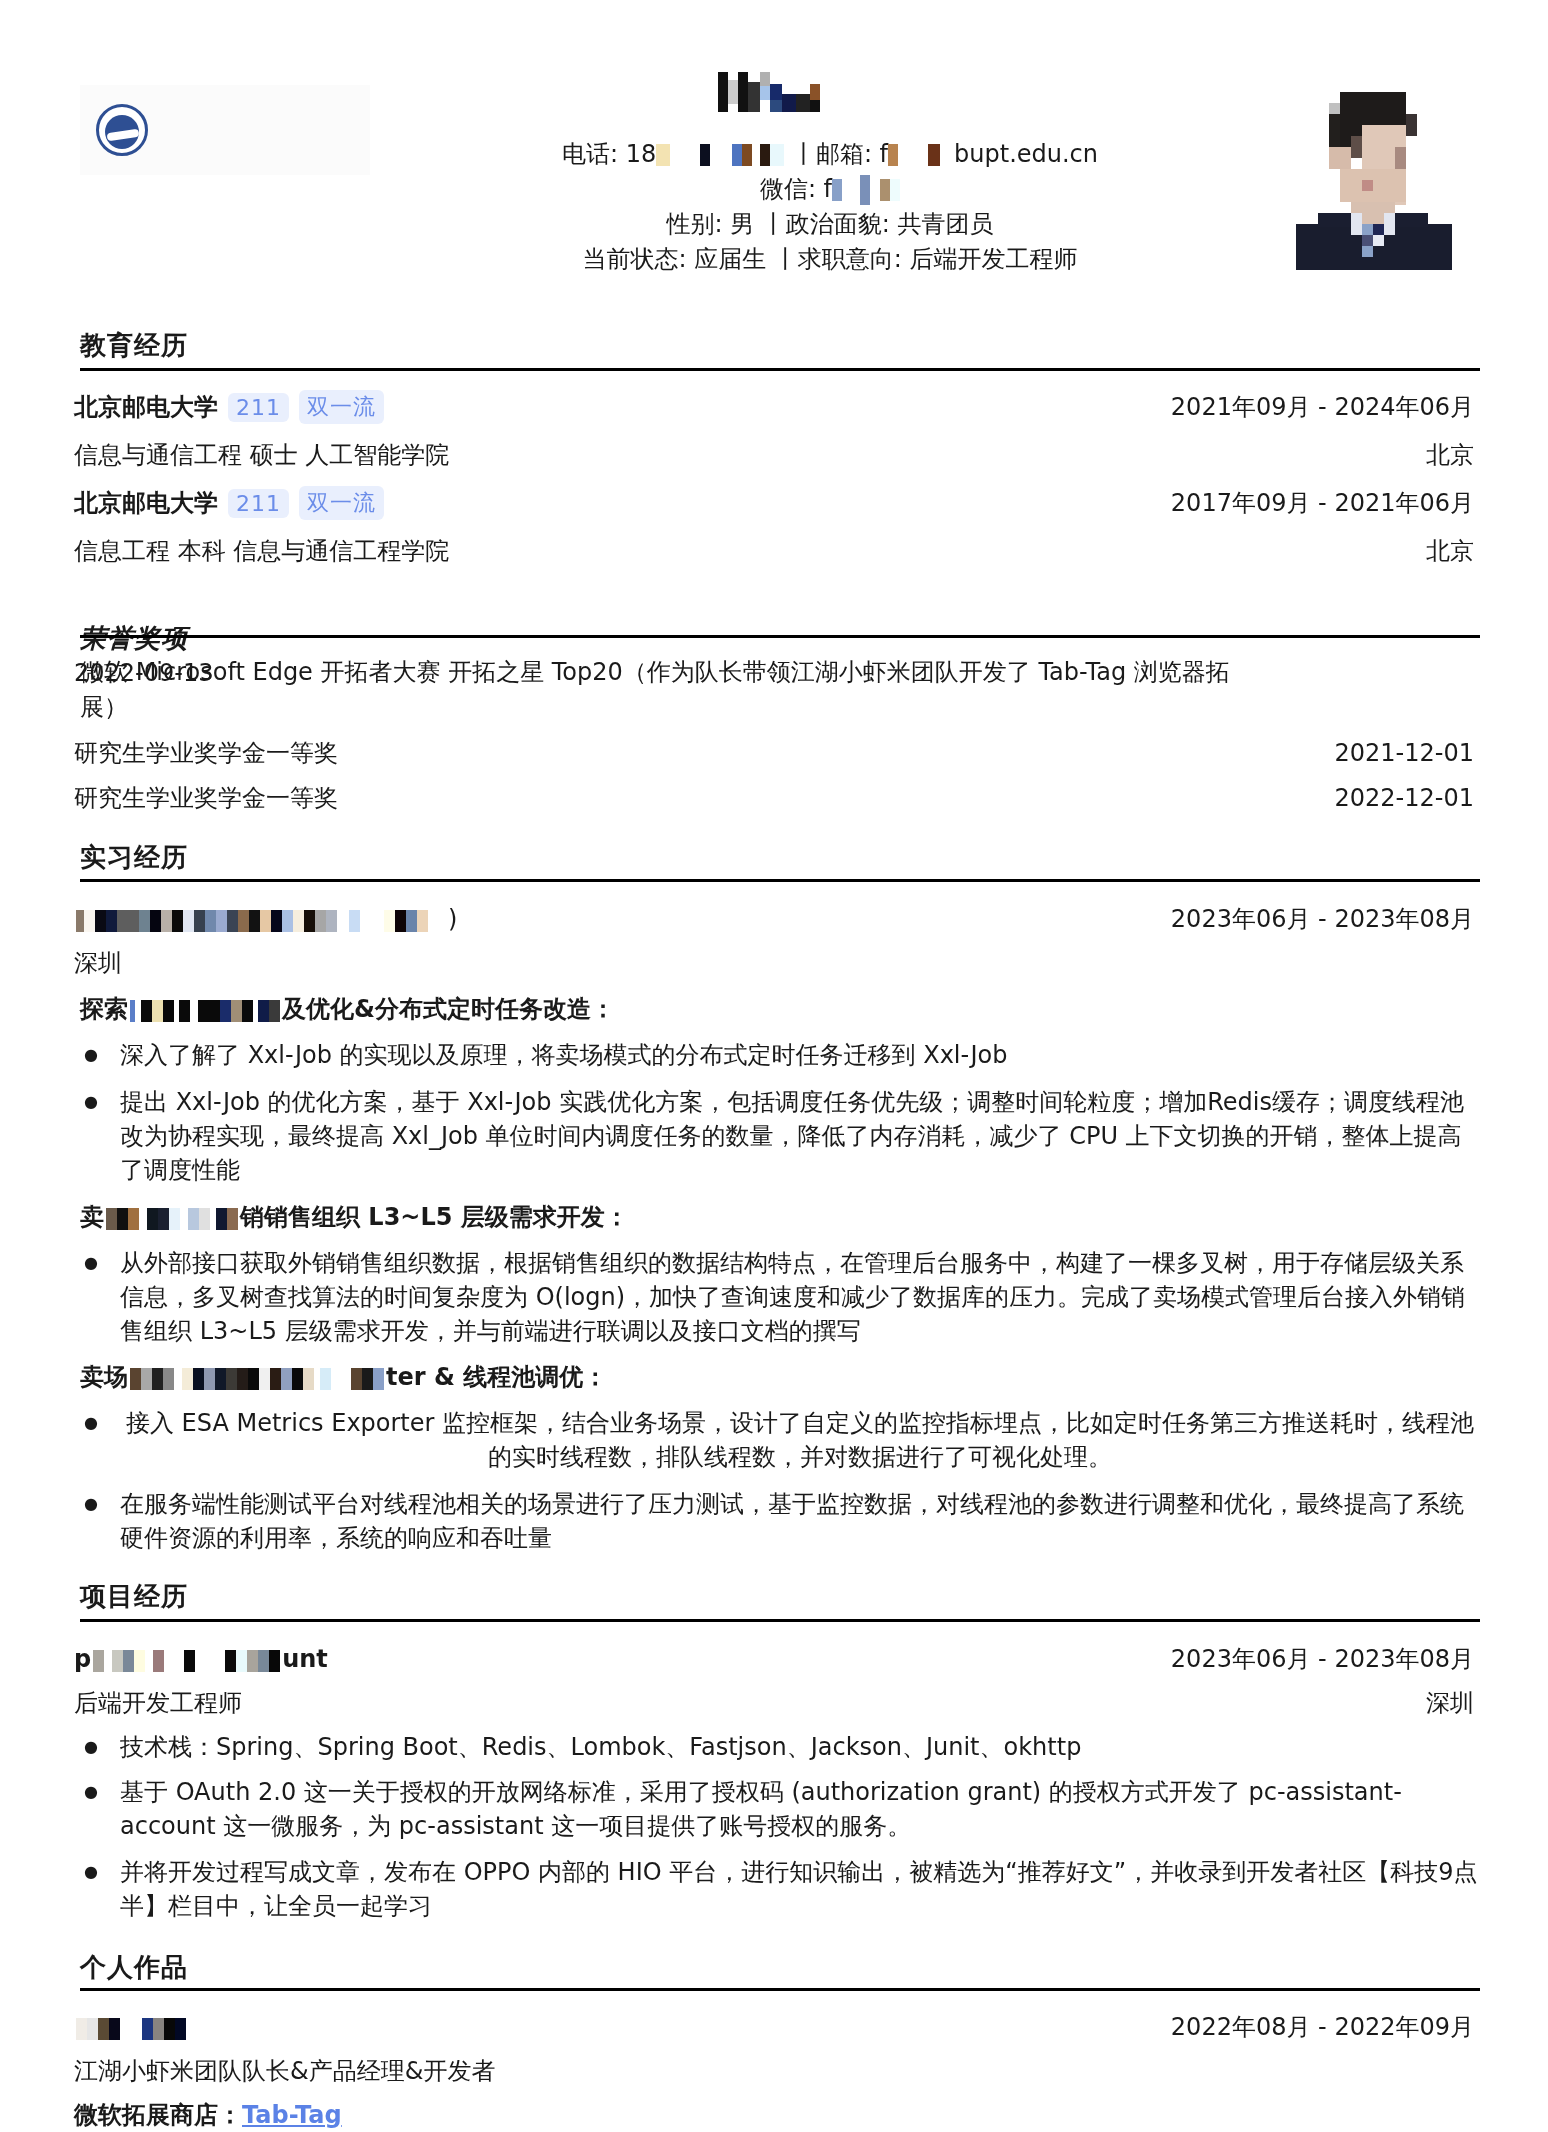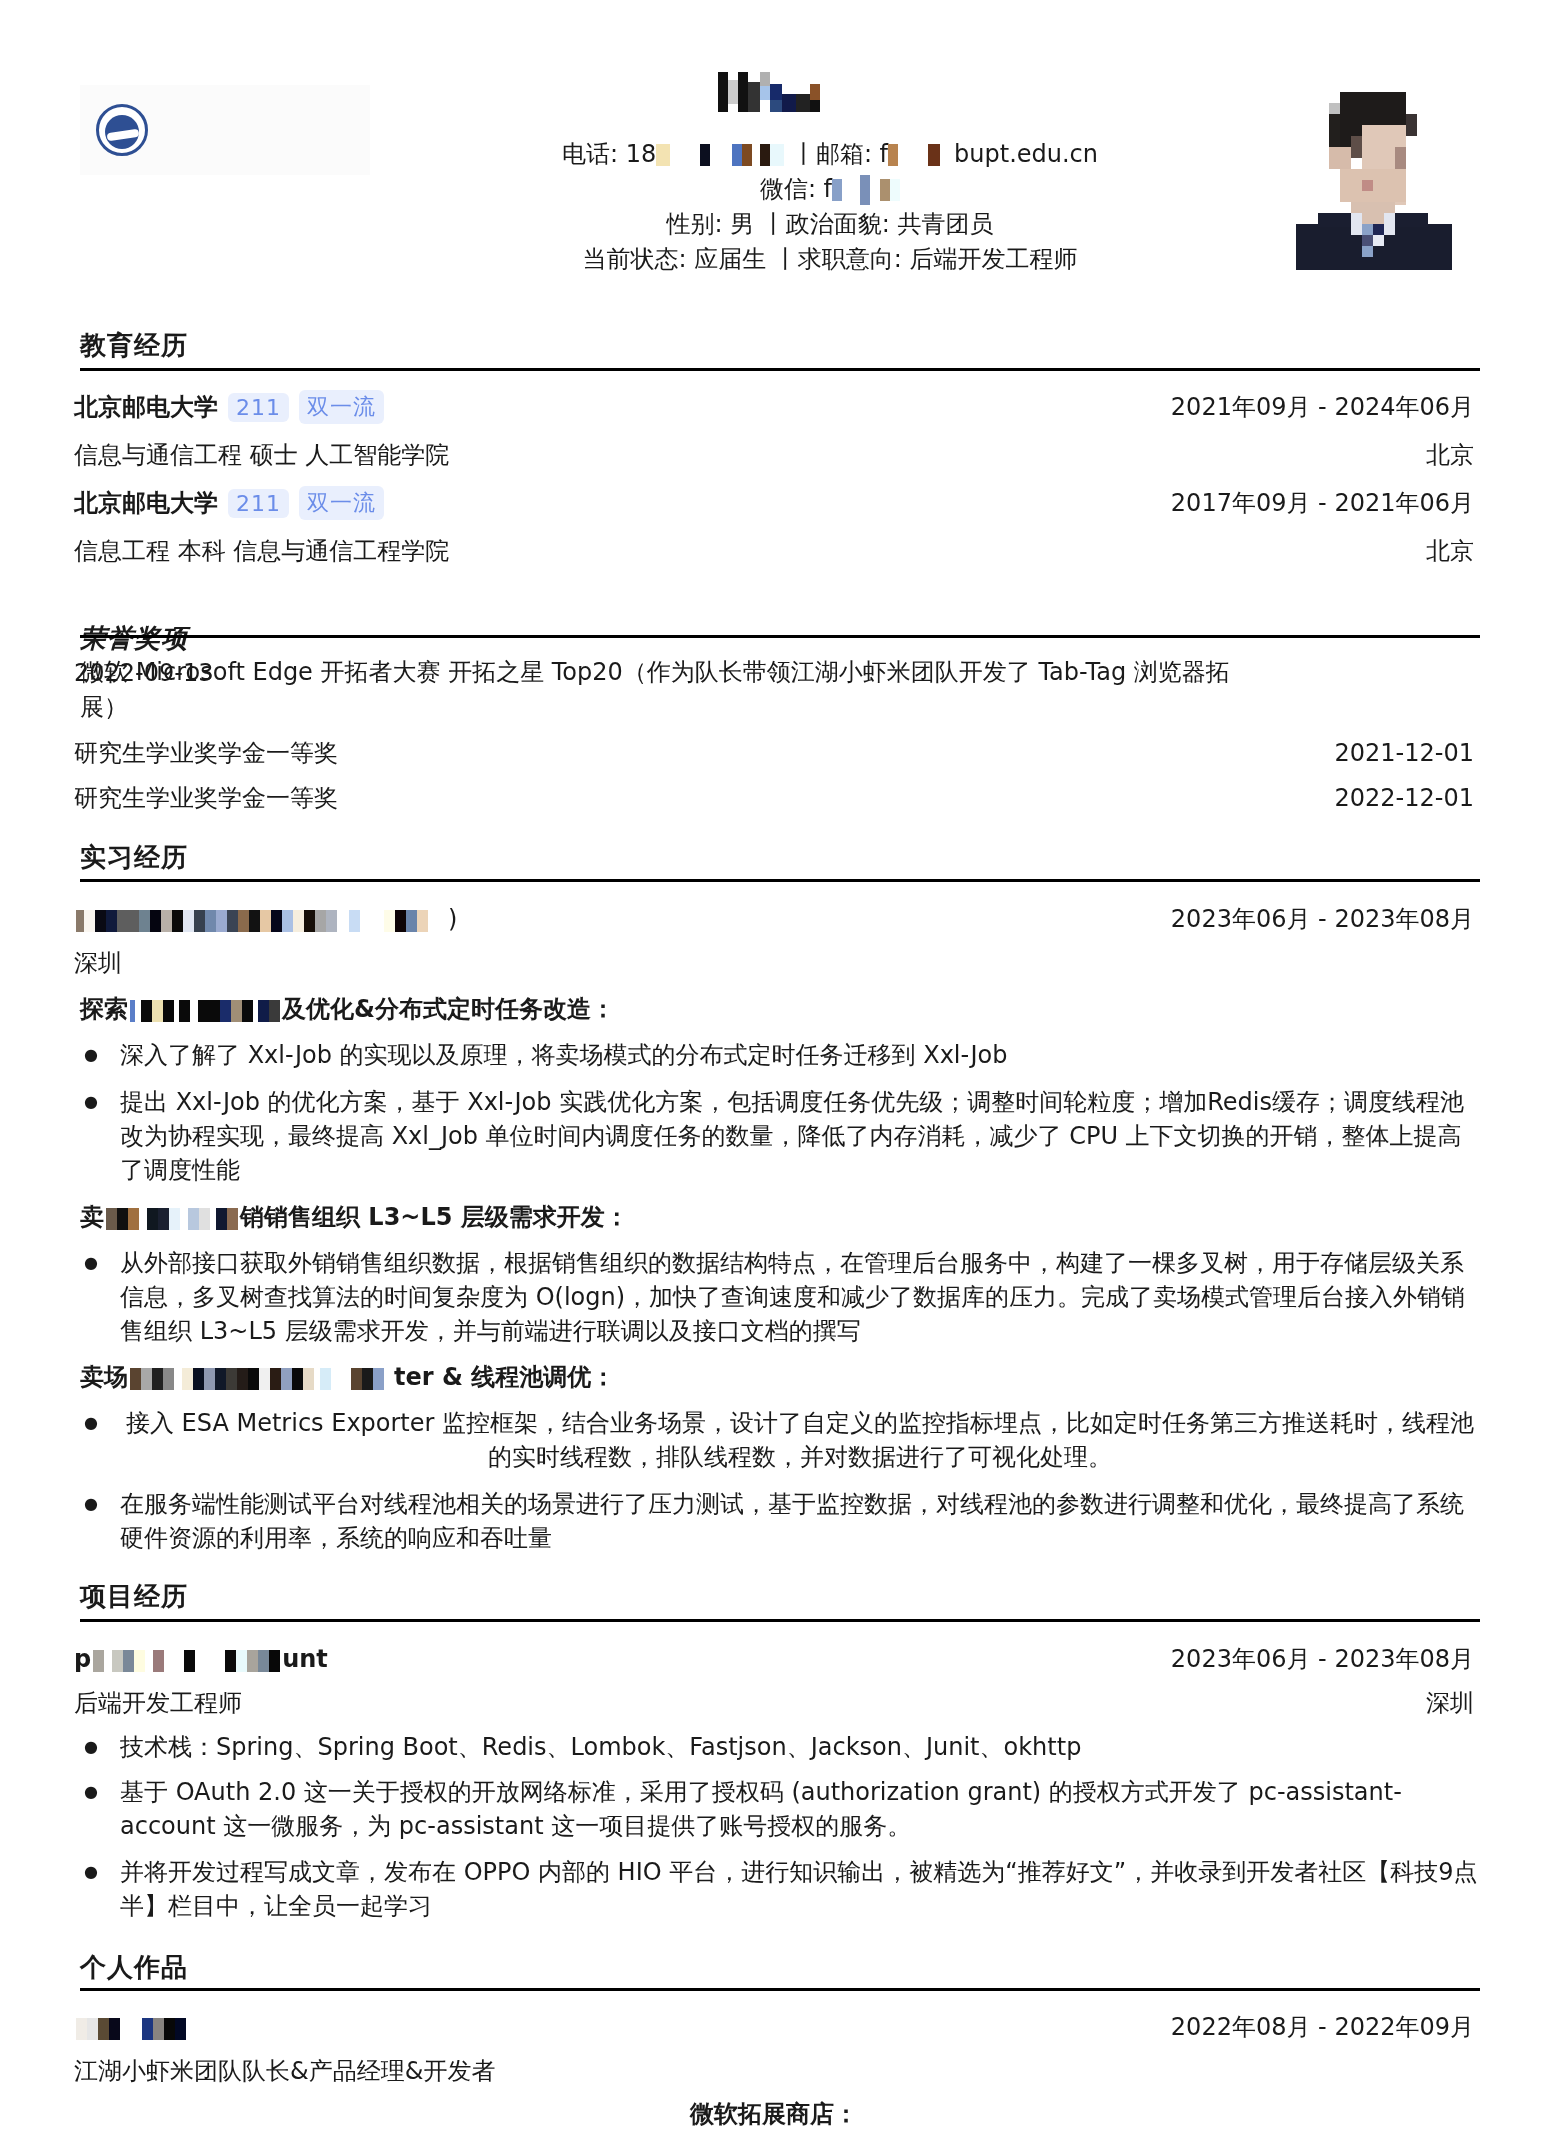--- a/index.html
+++ b/index.html
@@ -263,21 +263,21 @@
       <i style="background:#90a0c0"></i>
       <i style="background:#0a0a0a"></i>
       <i style="background:#e6dac6"></i>
       <i style="background:#fff;width:6px"></i>
       <i style="background:#d6ecf8"></i>
       <i style="background:#fff;width:20px"></i>
       <i style="background:#5a4430"></i>
       <i style="background:#1a1a1a"></i>
       <i style="background:#8aa0c8"></i>
   </span>
-  <span style="margin-left:8px">ter &amp; 线程池调优：</span>
+  <span style="margin-left:0">ter &amp; 线程池调优：</span>
 </div>
 <div class="bullet" style="top:1406px;text-align:center;">接入 ESA Metrics Exporter 监控框架，结合业务场景，设计了自定义的监控指标埋点，比如定时任务第三方推送耗时，线程池的实时线程数，排队线程数，并对数据进行了可视化处理。</div>
 <div class="bullet" style="top:1487px;">在服务端性能测试平台对线程池相关的场景进行了压力测试，基于监控数据，对线程池的参数进行调整和优化，最终提高了系统硬件资源的利用率，系统的响应和吞吐量</div>
 
 <div class="section-title" style="top:1579px;">项目经历</div>
 <div class="rule" style="top:1619px;"></div>
 
 <div class="row" style="top:1640px;height:38px;">
   <div class="left bold">
     <span>p</span>
@@ -325,16 +325,16 @@
         <i style="background:#888480"></i>
         <i style="background:#080808"></i>
         <i style="background:#020824"></i>
     </span>
   </div>
   <div class="right">2022年08月  - 2022年09月</div>
 </div>
 <div class="row" style="top:2054px;height:34px;">
   <span>江湖小虾米团队队长&amp;产品经理&amp;开发者</span>
 </div>
-<div class="row" style="top:2098px;height:34px;justify-content:flex-start;flex-direction:column;">
+<div class="row" style="top:2098px;height:34px;justify-content:flex-start;">
   <span class="bold">微软拓展商店：</span>
   <a class="link">Tab-Tag</a>
 </div>
 
 </body></html>

